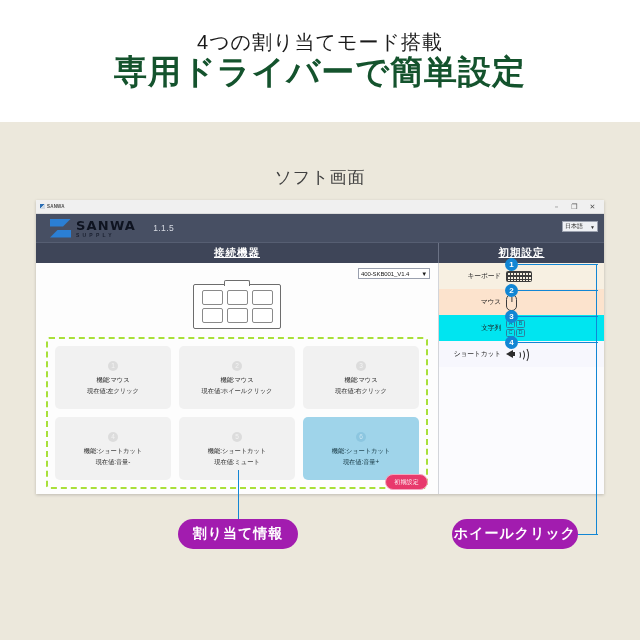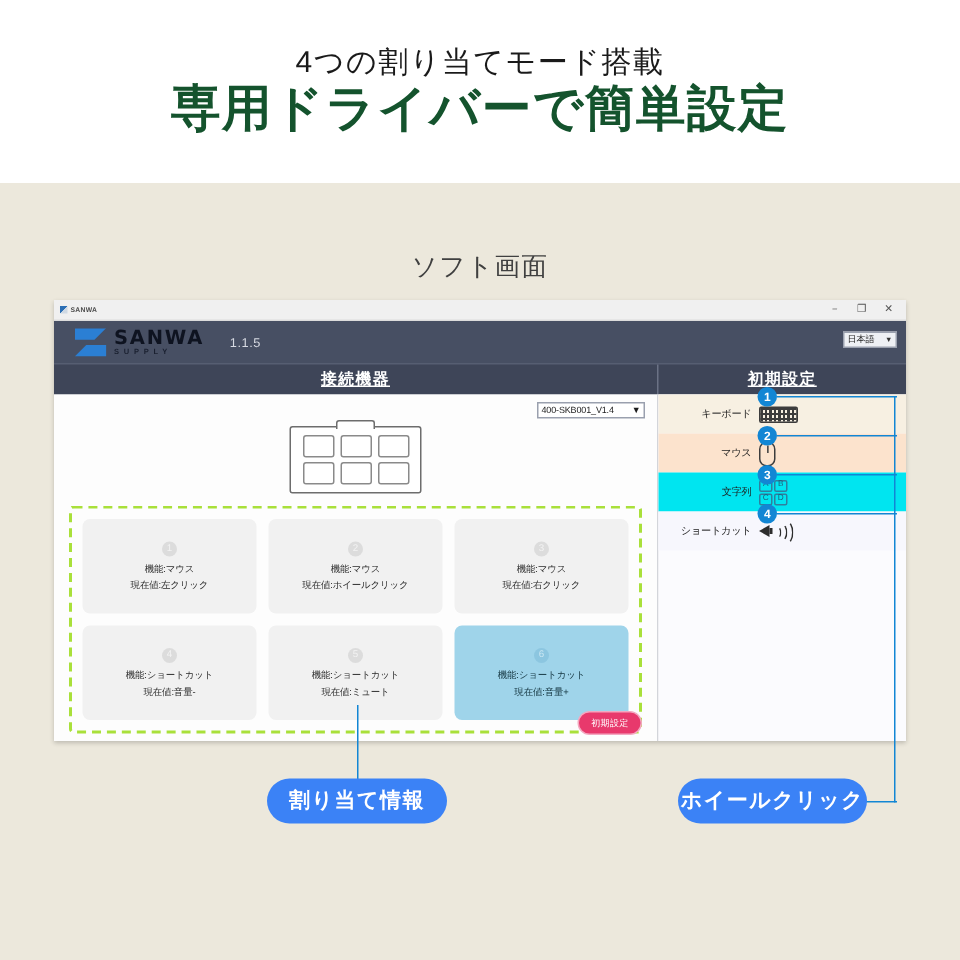--- a/index.html
+++ b/index.html
@@ -455,21 +455,21 @@
 
   .conn {
     position: absolute;
     background: #1286d4;
     z-index: 4;
   }
 
   
   .callout {
     position: absolute;
-    background: #3b82f6;
+    background: #a21caf;
     color: #ffffff;
     border-radius: 20px;
     font-size: 14px;
     font-weight: bold;
     letter-spacing: 1px;
     display: flex;
     align-items: center;
     justify-content: center;
     z-index: 5;
   }

